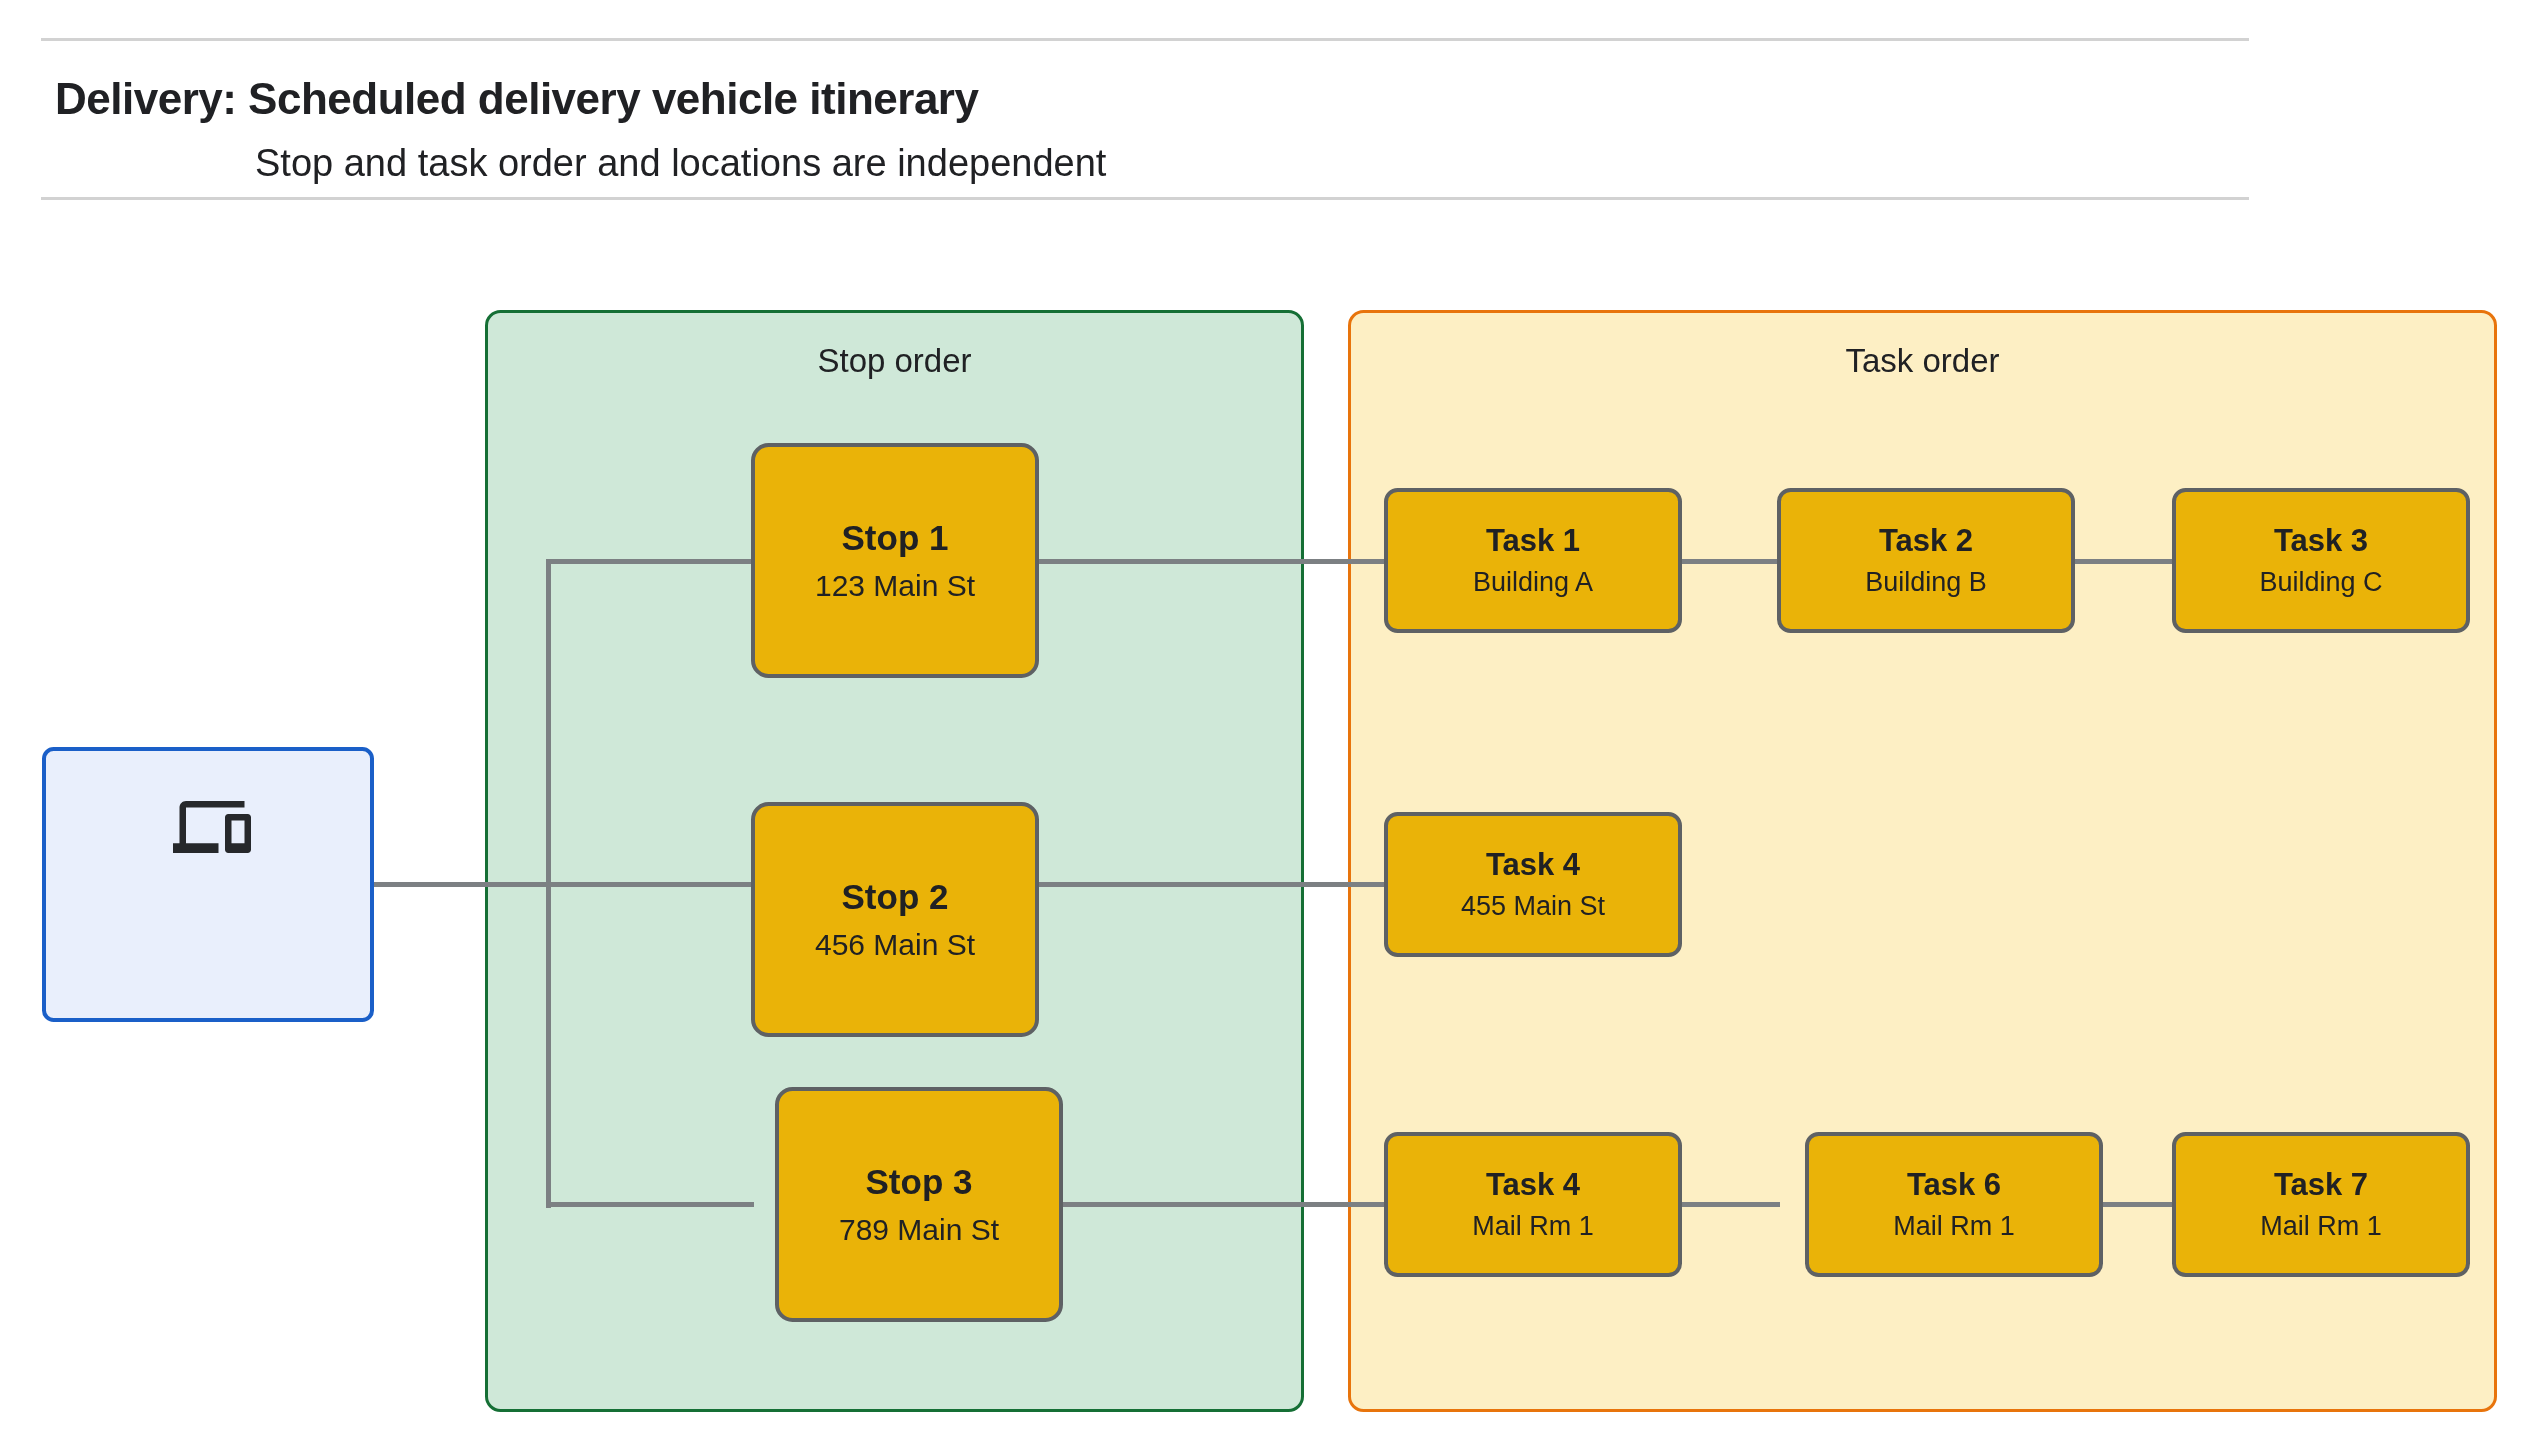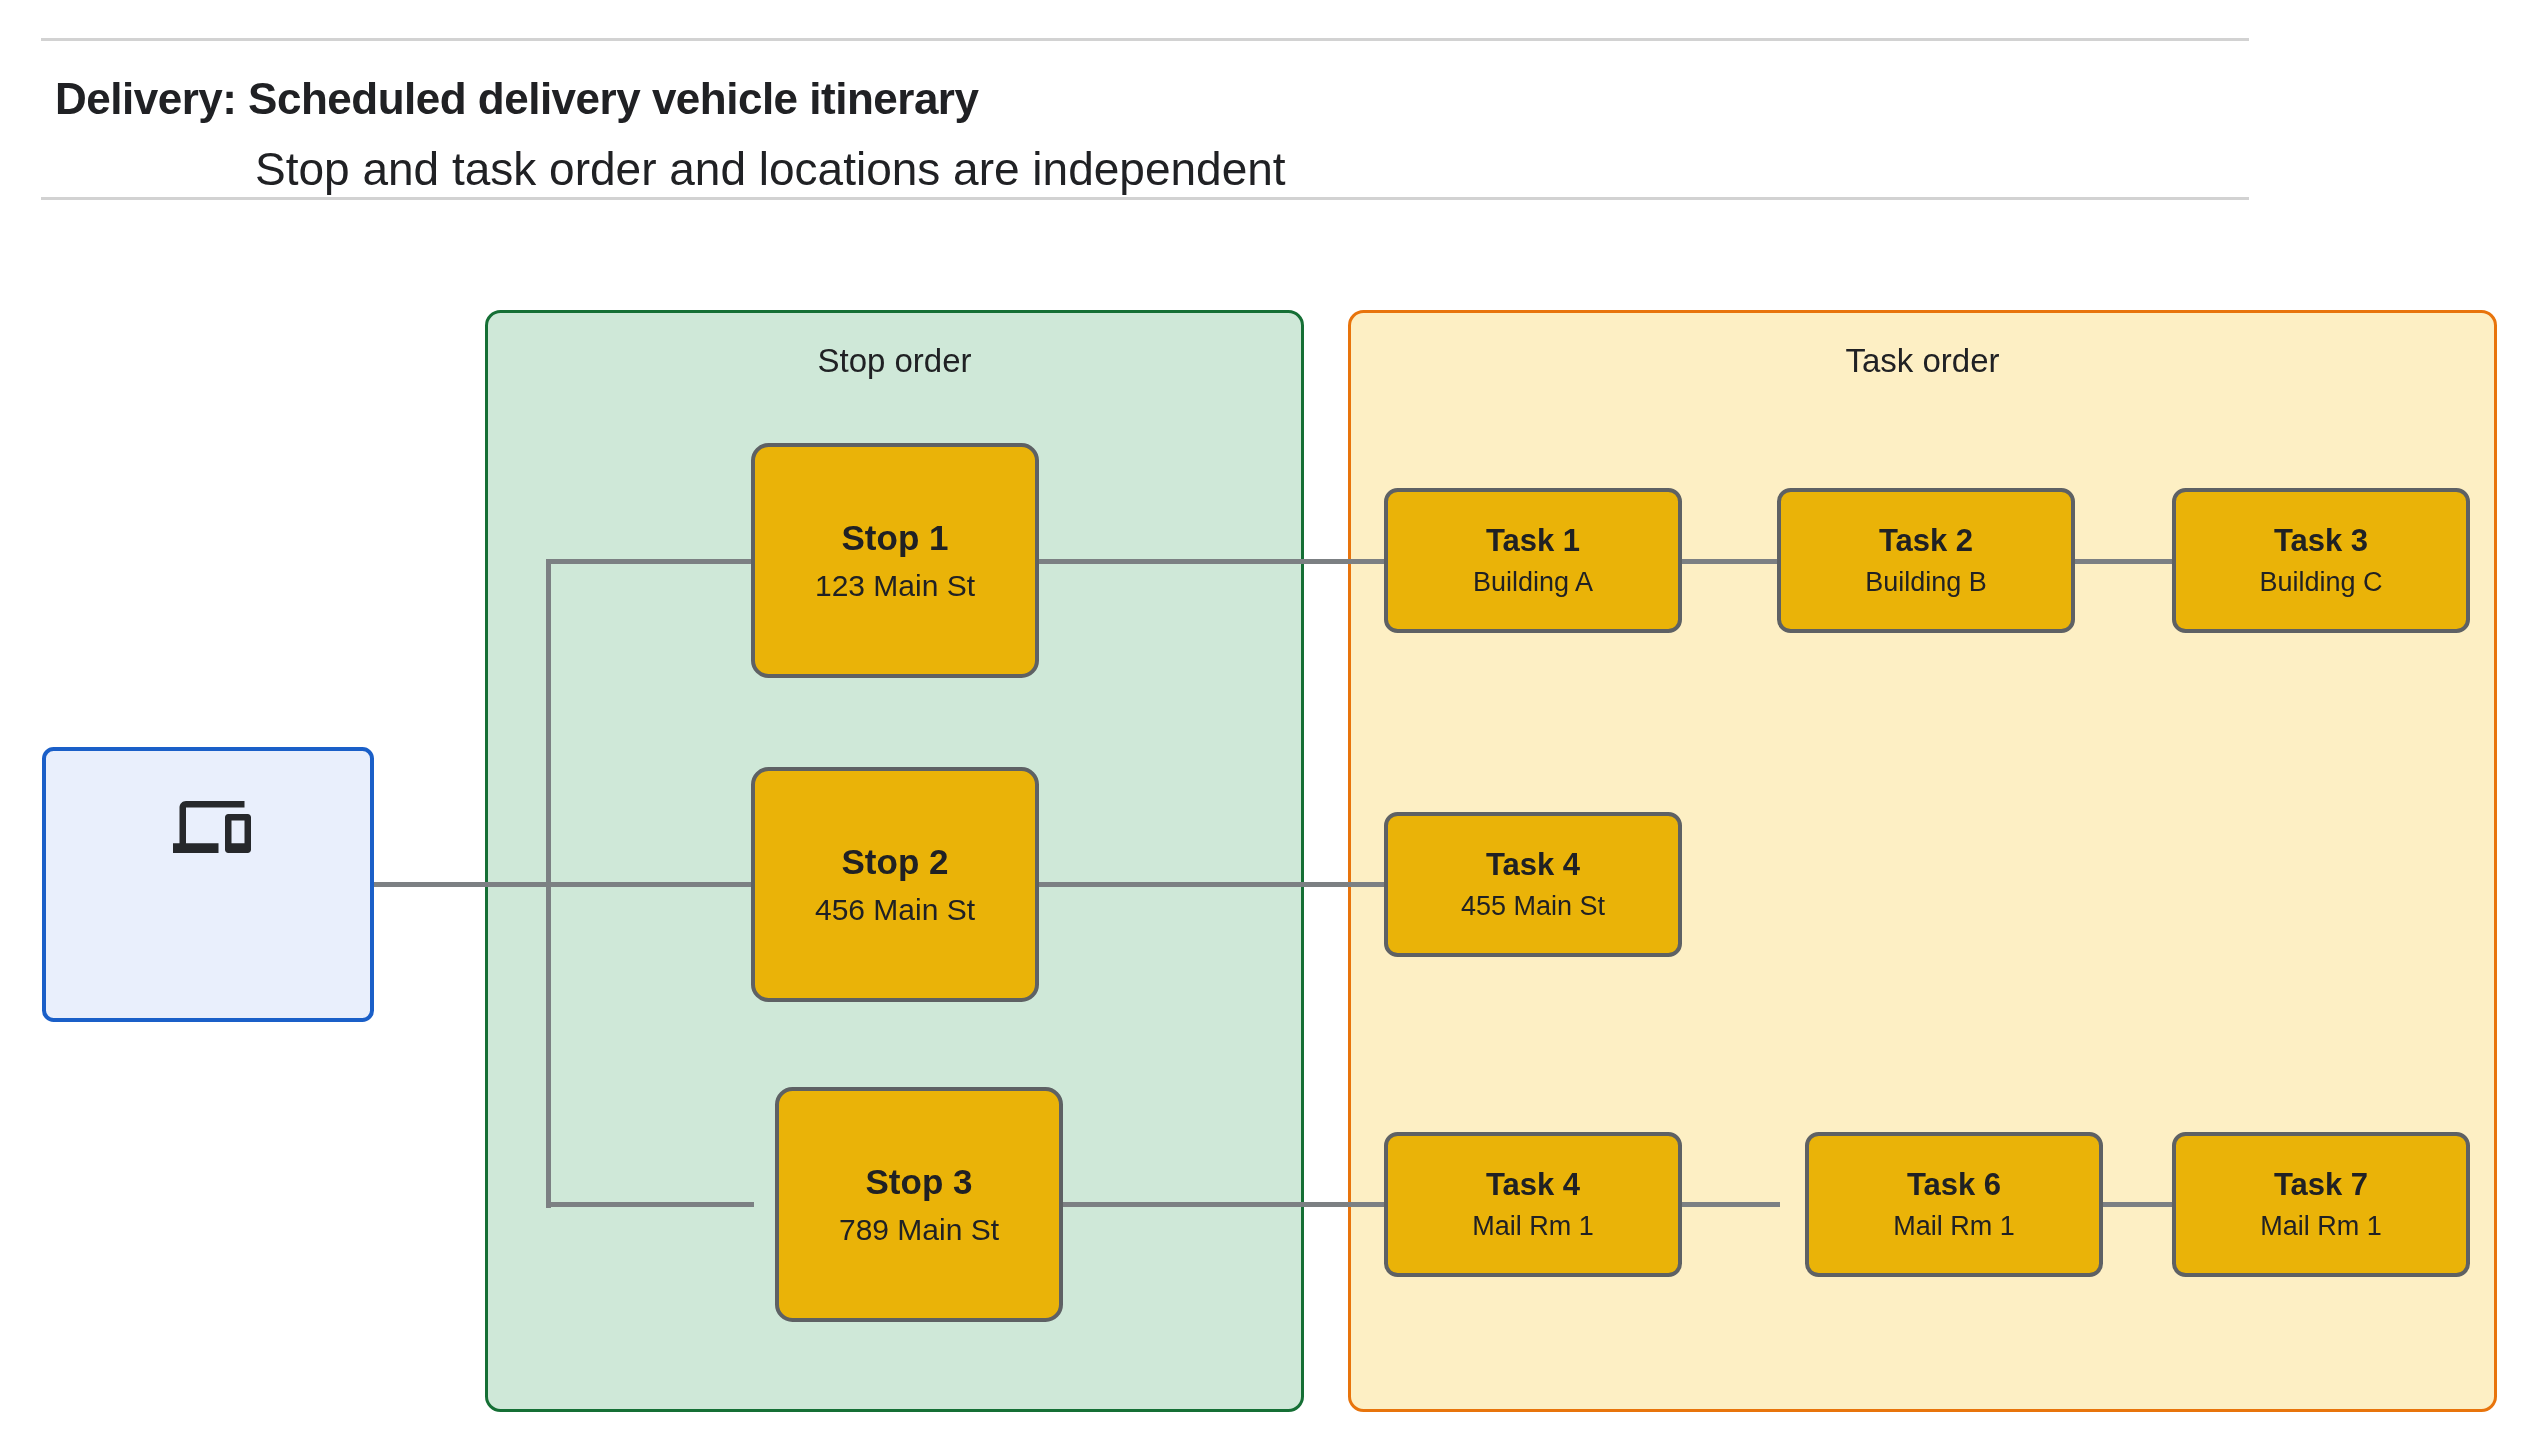--- a/index.html
+++ b/index.html
@@ -9,21 +9,21 @@
     --node-border:#5E6164; --connector:#7C8083;
     --text:#202124; --divider:#D2D2D2;
   }
   html,body{margin:0;padding:0;background:#FFFFFF;}
   .canvas{
     position:relative;width:2538px;height:1452px;background:#FFFFFF;
     font-family:"Liberation Sans",sans-serif;color:var(--text);overflow:hidden;
   }
   .divider{position:absolute;height:2.9px;background:var(--divider);}
   .page-title{position:absolute;left:55px;top:74px;font-size:44px;font-weight:700;letter-spacing:-0.5px;}
-  .page-subtitle{position:absolute;left:255px;top:142px;font-size:46px;font-weight:400;}
+  .page-subtitle{position:absolute;left:255px;top:142px;font-size:38px;font-weight:400;}
   .panel{position:absolute;top:310px;height:1102px;border-radius:15.5px;box-sizing:border-box;z-index:1;}
   .panel.stops{left:485px;width:819px;background:var(--stop-panel-fill);border:3.9px solid var(--stop-panel-border);}
   .panel.tasks{left:1348px;width:1149px;background:var(--task-panel-fill);border:3.9px solid var(--task-panel-border);}
   .panel-title{position:absolute;top:29px;left:0;width:100%;text-align:center;font-size:33px;font-weight:500;}
   .hline{position:absolute;height:4.8px;background:var(--connector);z-index:2;}
   .vline{position:absolute;width:4.8px;background:var(--connector);z-index:2;}
   .node{
     position:absolute;background:#eab308;border:4.8px solid var(--node-border);box-sizing:border-box;
     display:flex;flex-direction:column;align-items:center;justify-content:center;z-index:3;
   }
@@ -72,21 +72,21 @@
   <div class="device-node">
     <svg class="device-icon" viewBox="0 0 24 24" aria-hidden="true">
       <path fill="#26282B" d="M4 6h18V4H4c-1.1 0-2 .9-2 2v11H0v3h14v-3H4V6zm19 2h-6c-.55 0-1 .45-1 1v10c0 .55.45 1 1 1h6c.55 0 1-.45 1-1V9c0-.55-.45-1-1-1zm-1 9h-4v-7h4v7z"></path>
     </svg>
   </div>
 
   <div class="node stop" style="left:751px;top:443px;">
     <div class="node-title">Stop 1</div>
     <div class="node-sub">123 Main St</div>
   </div>
-  <div class="node stop" style="left:751px;top:767px;">
+  <div class="node stop" style="left:751px;top:802px;">
     <div class="node-title">Stop 2</div>
     <div class="node-sub">456 Main St</div>
   </div>
   <div class="node stop" style="left:751px;top:1087px;margin-left:24px;">
     <div class="node-title">Stop 3</div>
     <div class="node-sub">789 Main St</div>
   </div>
 
   <div class="node task" style="left:1384px;top:488px;">
     <div class="node-title">Task 1</div>

